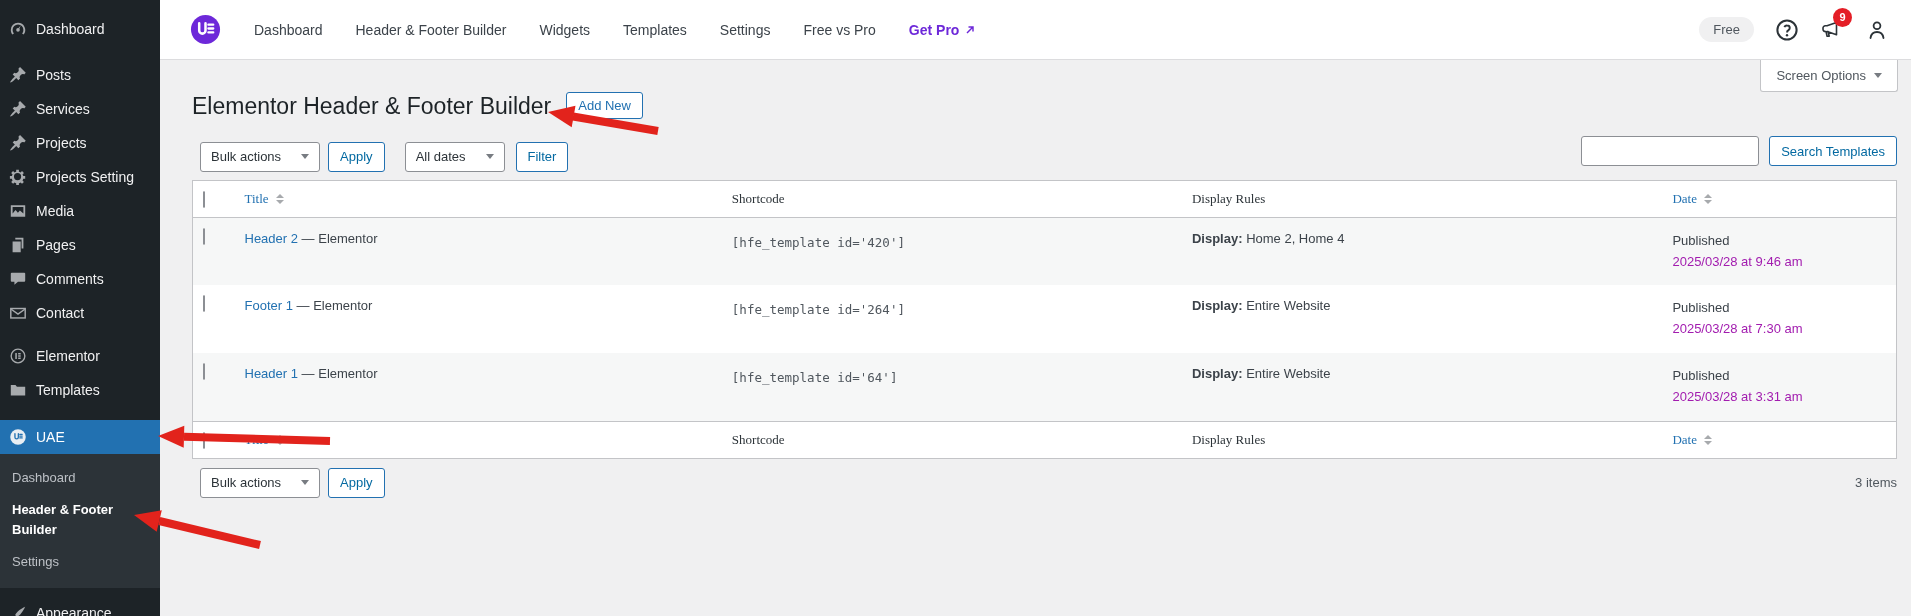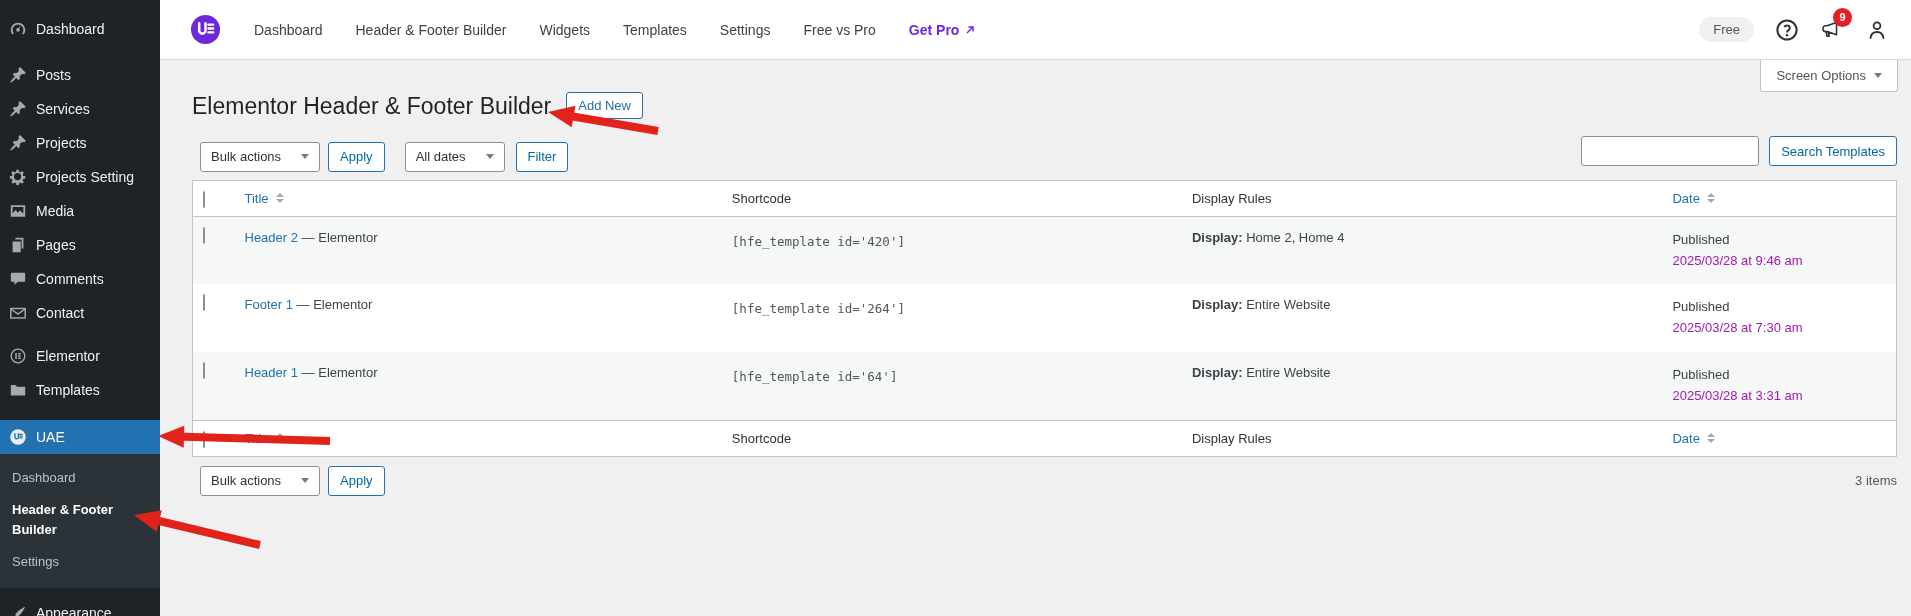--- a/index.html
+++ b/index.html
@@ -90,21 +90,21 @@
     font-size:13px; color:#2c3338; cursor:pointer;
   }
   .ml8 { margin-left:8px; } .ml20 { margin-left:20px; } .ml11 { margin-left:11px; }
   .items-count { margin-left:auto; font-size:13px; color:#50575e; }
 
   table.wp-list {
     margin:8px 14px 0 22px; width:calc(100% - 36px); border-collapse:collapse;
     background:#fff; border:1px solid #c3c4c7; table-layout:fixed; font-size:13px;
   }
   .col-cb { width:42px; } .col-title { width:28.6%; } .col-sc { width:27%; } .col-dr { width:28.2%; }
-  th { text-align:left; padding:9px 10px; font-weight:400; color:#2c3338; }
+  th { text-align:left; padding:9px 10px; font-weight:400; color:#2c3338;font-family:Liberation Serif, serif; }
   thead th { border-bottom:1px solid #c3c4c7; }
   tfoot th { border-top:1px solid #c3c4c7; }
   .sort-link { color:#2271b1; cursor:pointer; display:inline-flex; align-items:center; }
   .sorter { display:inline-flex; flex-direction:column; gap:2px; margin-left:7px; }
   .tri-up { width:0; height:0; border-left:4px solid transparent; border-right:4px solid transparent; border-bottom:4.5px solid #a7aaad; }
   .tri-dn { width:0; height:0; border-left:4px solid transparent; border-right:4px solid transparent; border-top:4.5px solid #a7aaad; }
   tbody td { padding:13px 10px; vertical-align:top; color:#3c434a; height:61px;margin-top:28px; }
   tbody tr.striped { background:#f6f7f7; }
   .row-title-link { color:#2271b1; text-decoration:none; cursor:pointer; }
   td.sc-cell { font-family:"DejaVu Sans Mono","Liberation Mono",monospace; font-size:12.5px; color:#50575e; padding-top:17px; }

